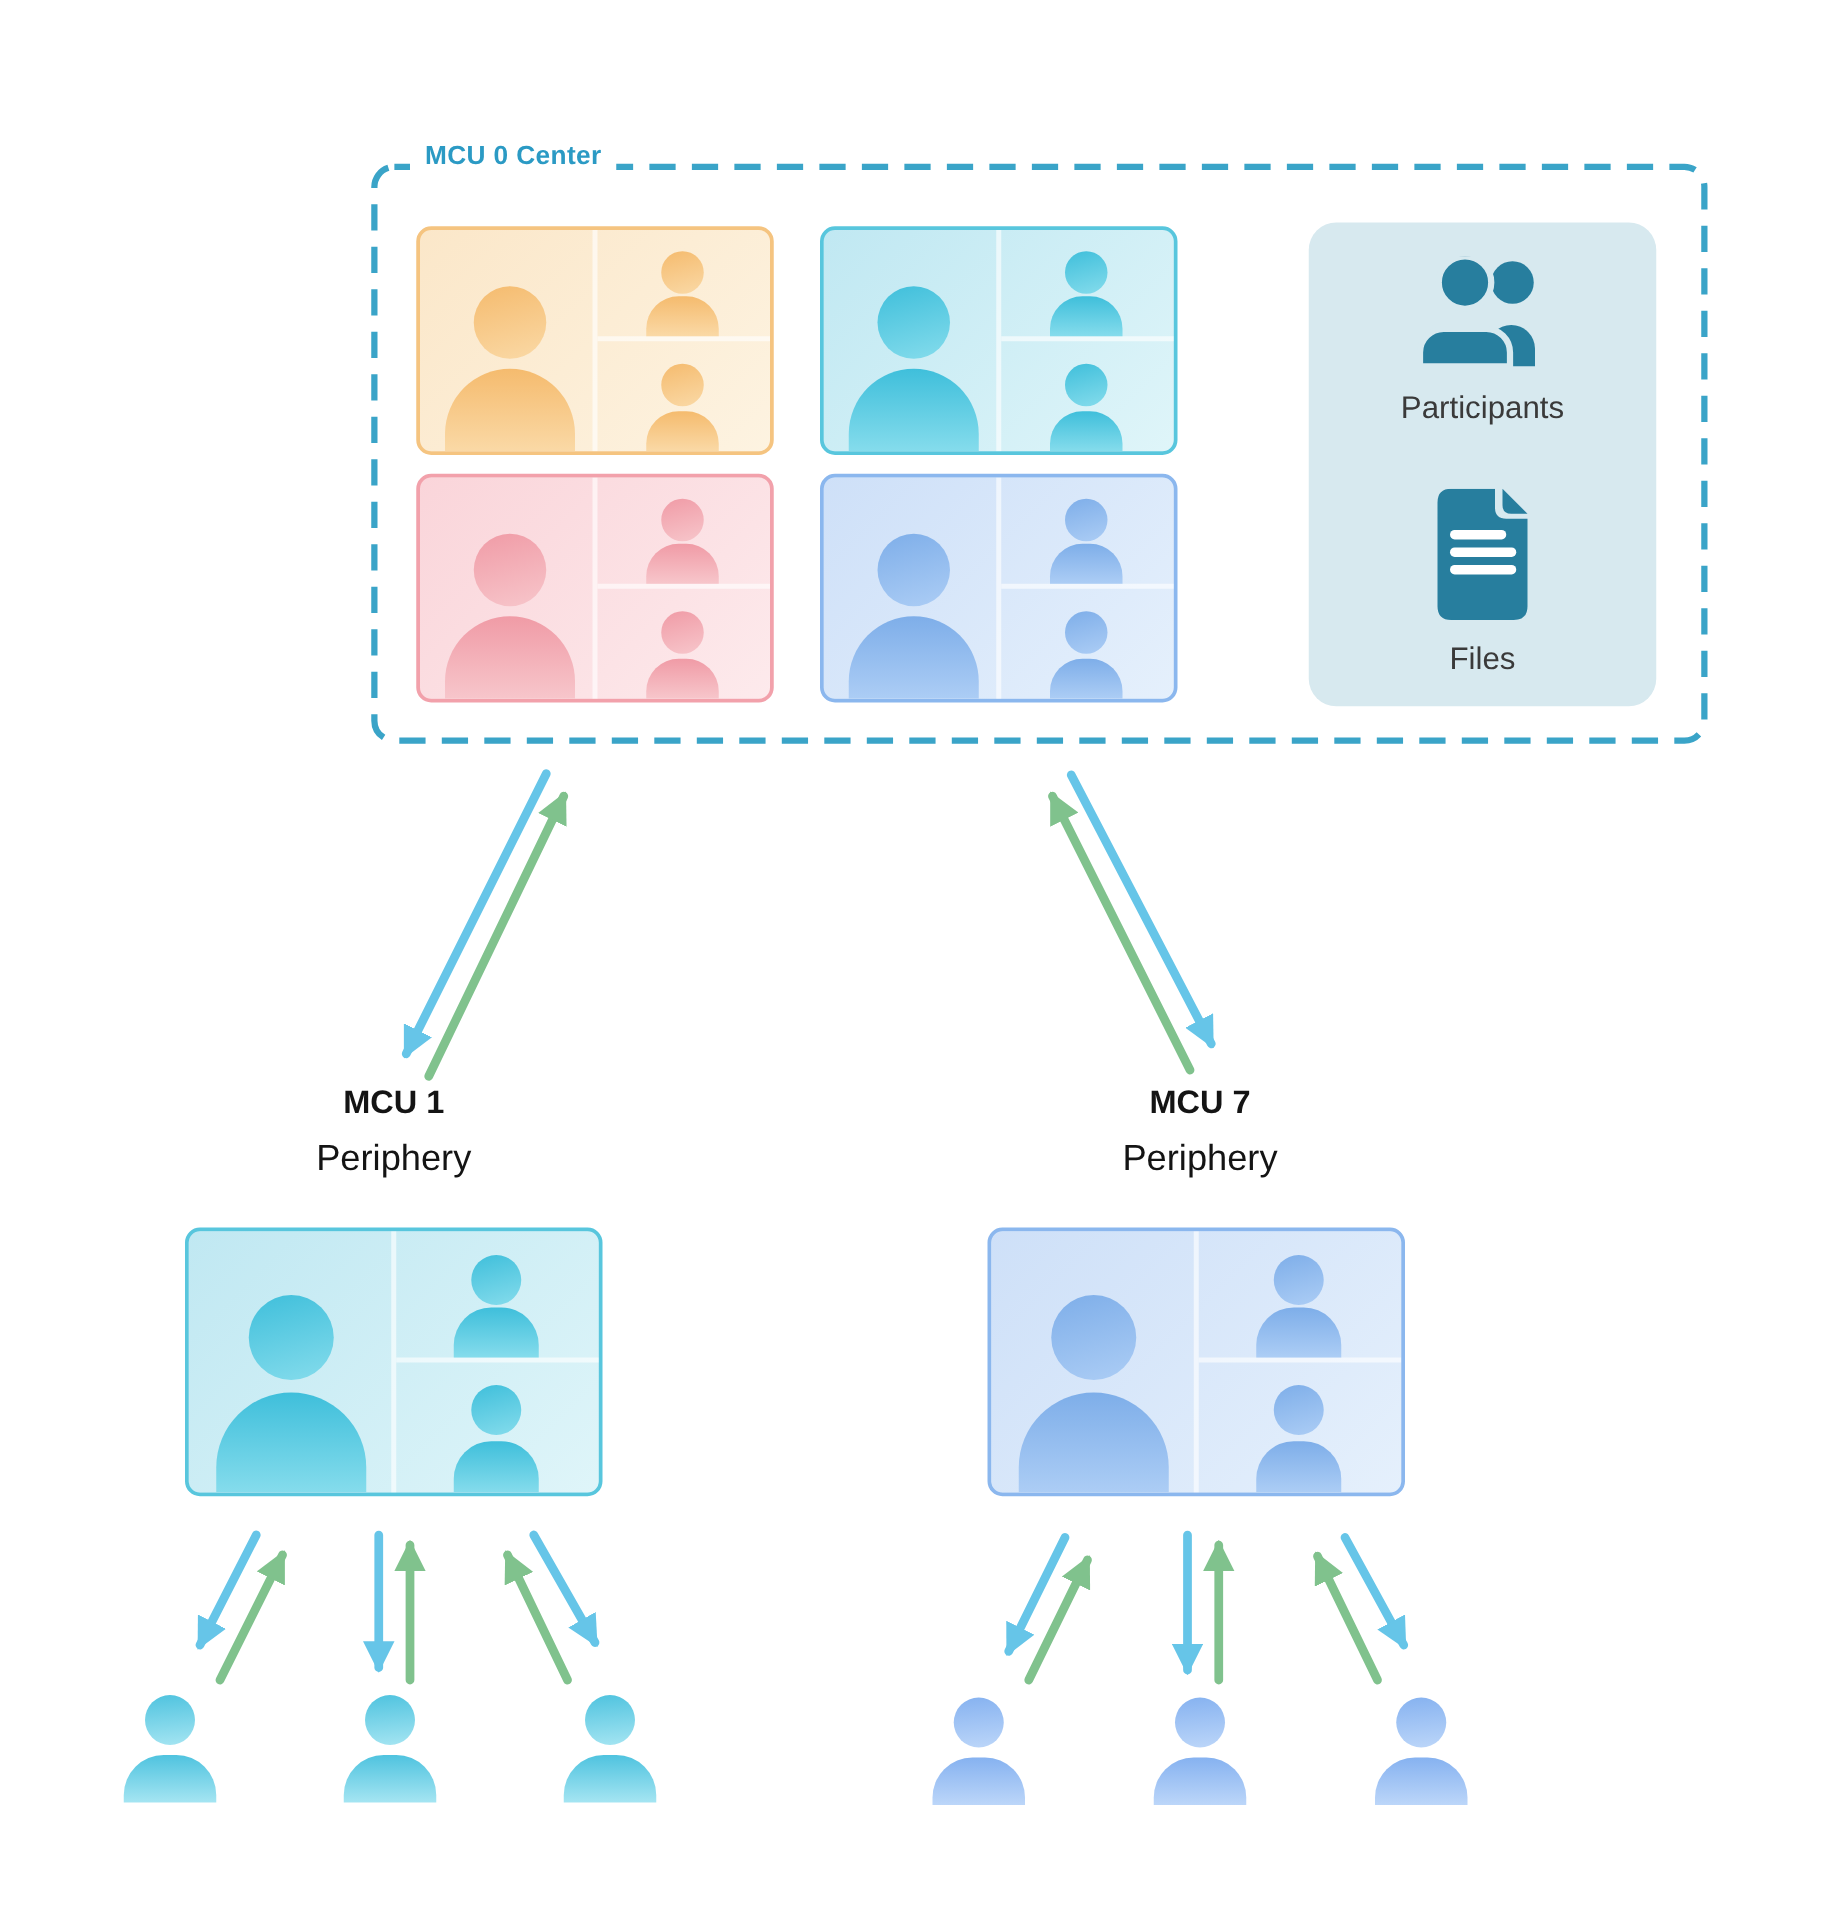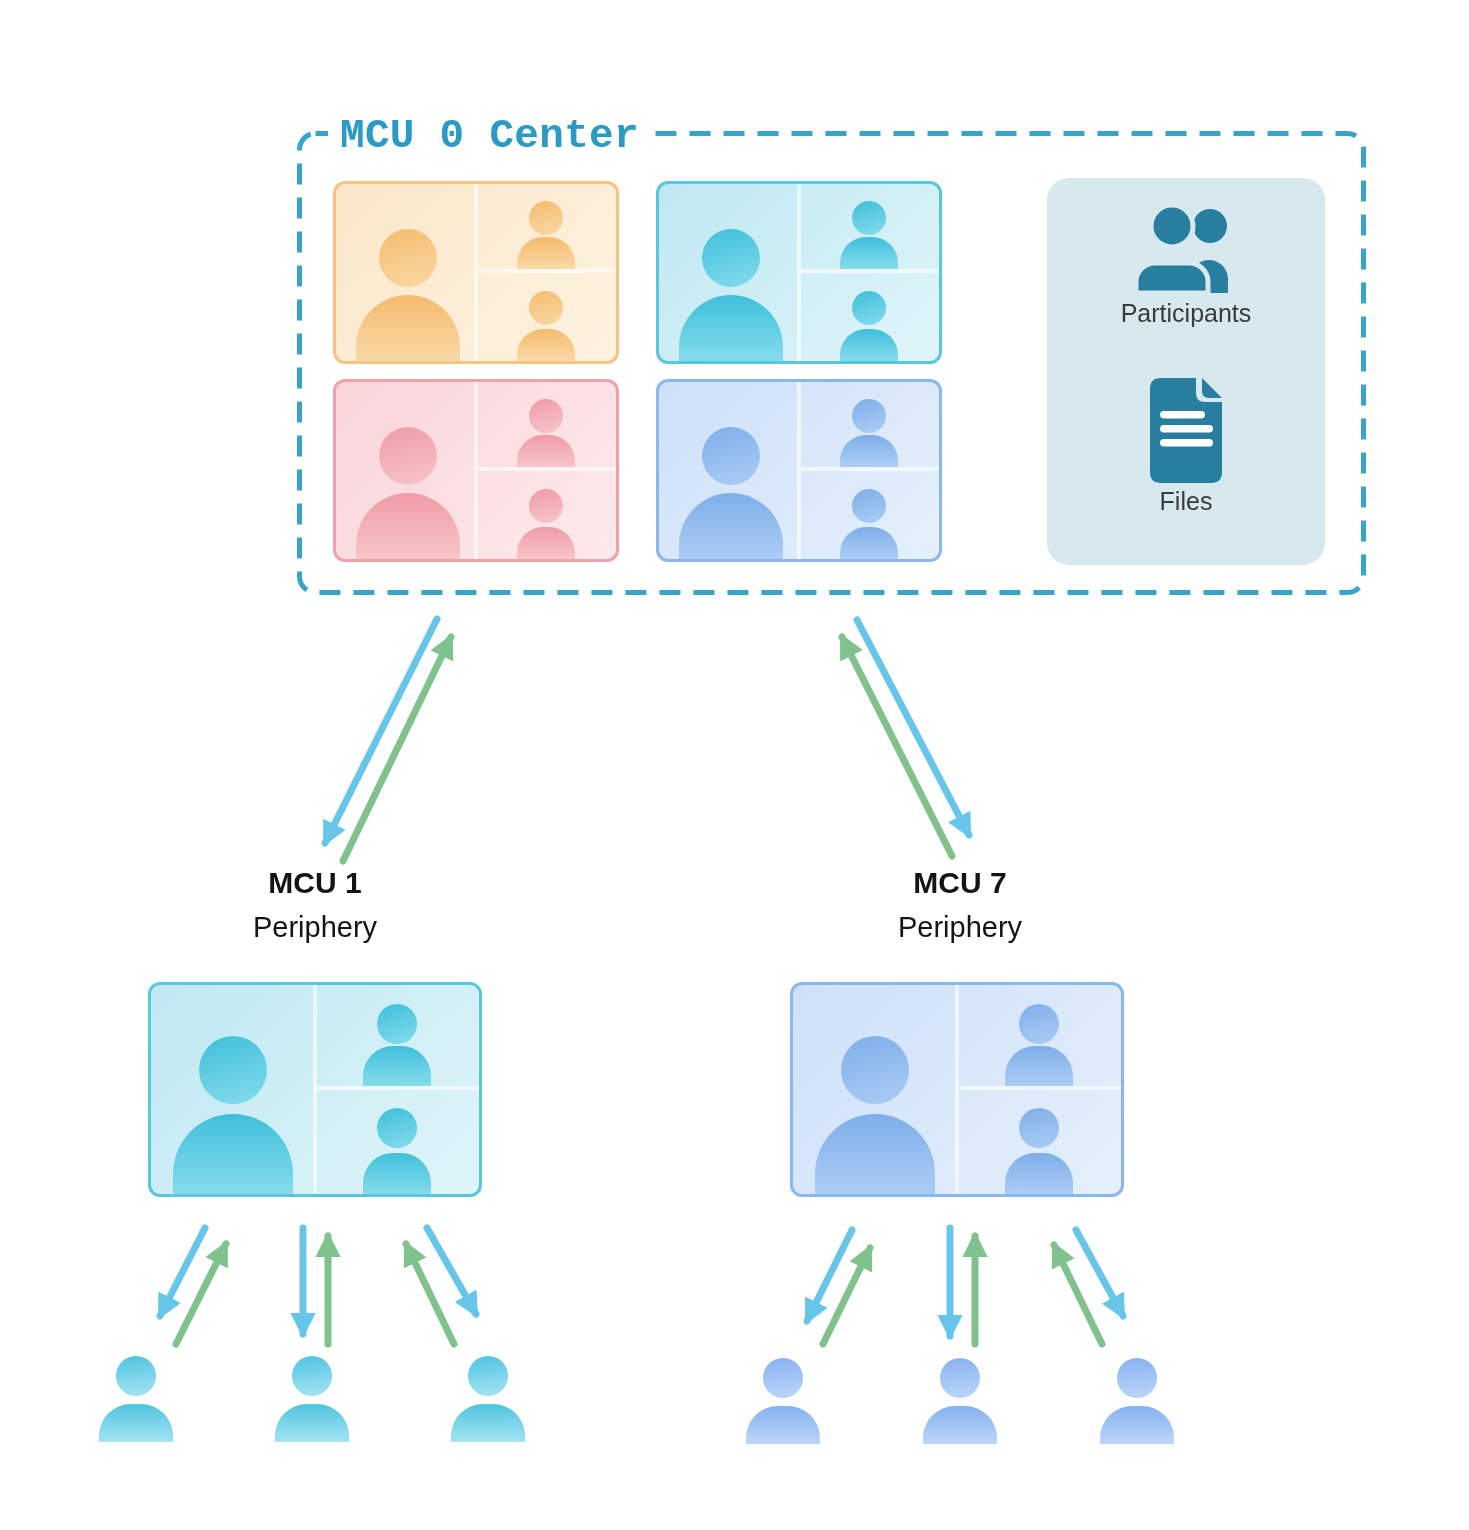--- a/index.html
+++ b/index.html
@@ -4,21 +4,21 @@
 <style>
   html,body{margin:0;padding:0;background:#ffffff;}
   body{font-family:"Liberation Sans","DejaVu Sans",sans-serif;}
   .canvas{position:relative;width:1469px;height:1530px;background:#ffffff;overflow:hidden;}
   .overlay{position:absolute;left:0;top:0;}
 
   
   .box-title{
     position:absolute;left:328px;top:113px;
     padding:0 12px;background:#ffffff;
-    font-weight:700;font-size:41px;color:#2B9AC4;letter-spacing:.3px;font-family:Liberation Mono, monospace;
+    font-weight:700;font-size:21px;color:#2B9AC4;letter-spacing:.3px;
   }
 
   
   .screen{position:absolute;box-sizing:border-box;border:3px solid var(--bd);
     border-radius:12px;background:linear-gradient(135deg,var(--bg1),var(--bg2));overflow:hidden;}
   .vdiv,.hdiv{position:absolute;background:rgba(255,255,255,.62);}
   .person{display:contents;}
   .head{position:absolute;border-radius:50%;background:linear-gradient(165deg,var(--p1),var(--p2));}
   .pbody{position:absolute;background:linear-gradient(180deg,var(--p1),var(--p2));}
 
@@ -46,26 +46,26 @@
 
   
   .amber{--bd:#F5C480;--bg1:#FBE7C9;--bg2:#FDF3E1;--p1:#F5BB6E;--p2:#FAD9A6;}
   .cyan {--bd:#58C6DD;--bg1:#C0E8F2;--bg2:#DFF5F9;--p1:#3FBFDB;--p2:#85DCEC;}
   .pink {--bd:#F2A1AB;--bg1:#FAD5DA;--bg2:#FDEAEC;--p1:#F09BA6;--p2:#F7C6CB;}
   .blue {--bd:#8BB7EE;--bg1:#CEE0F8;--bg2:#E5F0FC;--p1:#7EAEE9;--p2:#ACCDF5;}
 
   
   .panel{position:absolute;left:1047px;top:178px;width:278px;height:387px;
     background:#D7E9EF;border-radius:22px;display:flex;flex-direction:column;align-items:center;}
-  .panel-label{font-size:25px;color:#3A3A3A;margin-top:4px;}
+  .panel-label{font-size:25px;color:#3A3A3A;margin-top:17px;}
   .ico-participants{margin-top:27px;}
   .ico-files{margin-top:50px;}
 
   
-  .mcu-name{position:absolute;width:220px;text-align:center;font-weight:700;font-size:30px;color:#141414;}
+  .mcu-name{position:absolute;width:220px;text-align:center;font-weight:700;font-size:26px;color:#141414;}
   .mcu-sub{position:absolute;width:220px;text-align:center;font-size:29px;color:#141414;}
 
   
   .user{position:absolute;width:74px;height:86px;}
   .user .u-head{position:absolute;left:17px;top:0;width:40px;height:40px;border-radius:50%;
     background:linear-gradient(175deg,var(--u1),var(--u2));}
   .user .u-body{position:absolute;left:0;top:48px;width:74px;height:38px;border-radius:32px 32px 0 0;
     background:linear-gradient(180deg,var(--u1),var(--u2));}
   .cyanu{--u1:#4FC3DF;--u2:#A5E5F2;}
   .blueu{--u1:#86B2F0;--u2:#BCD6F9;}

